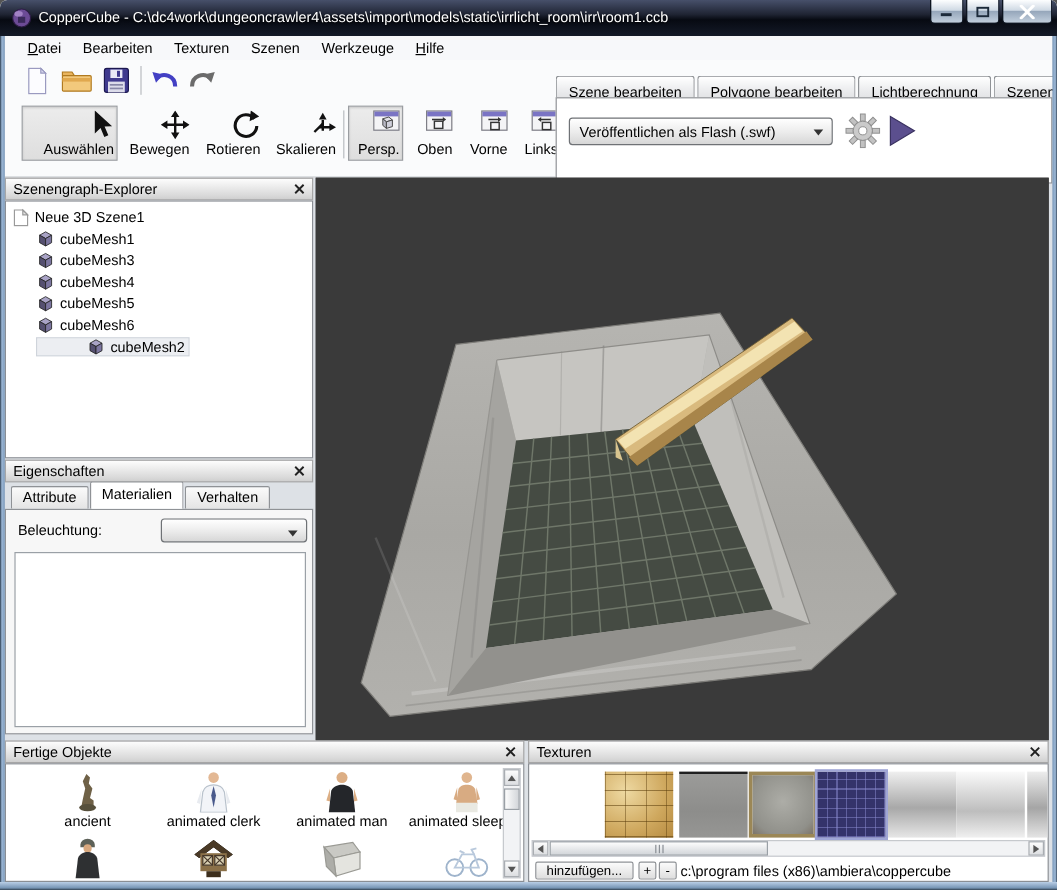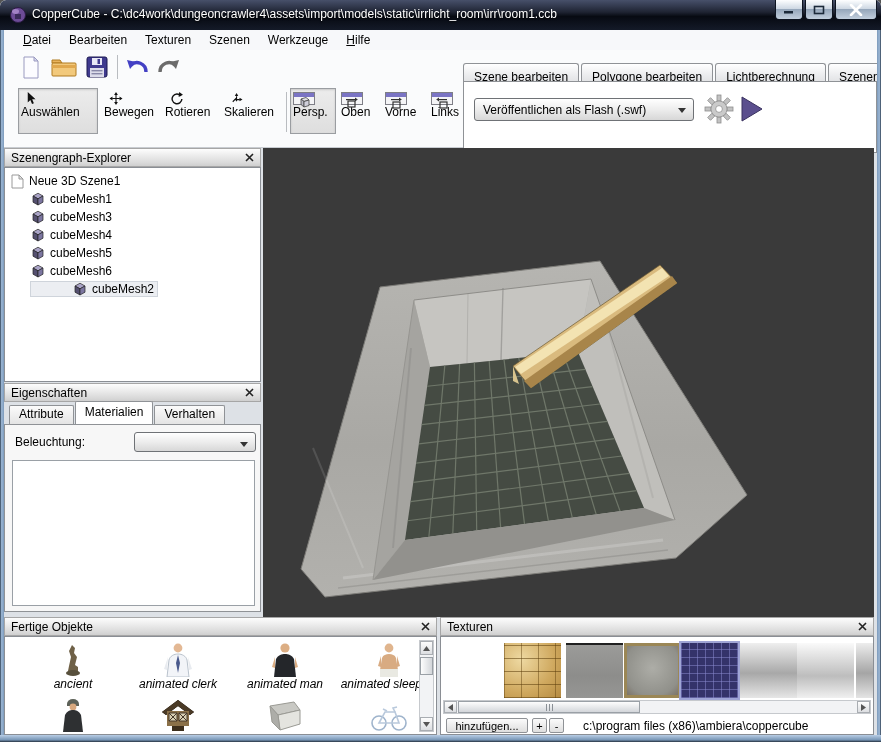--- a/index.html
+++ b/index.html
@@ -24,21 +24,21 @@
 
   
   .menubar { position:absolute; left:4px; top:30px; width:873px; height:20px; background:#f7f8fa; display:flex; align-items:center; padding-left:10px; }
   .menu-item { padding:2px 9px; cursor:default; }
   .u { text-decoration:underline; }
 
   
   .toolbar { position:absolute; left:4px; top:50px; width:873px; height:98px; background:#fafbfc; border-bottom:1px solid #c8ccd1; }
   .tbtn { position:absolute; display:flex; align-items:center; justify-content:center; }
   .vsep { position:absolute; width:1px; background:#b9bcc0; }
-  .tool { position:absolute; display:flex; flex-direction:column; align-items:flex-start; justify-content:space-between; padding:3px 2px 14px 2px; height:46px; border:1px solid transparent; }
+  .tool { position:absolute; display:flex; flex-direction:column; align-items:flex-end; justify-content:space-between; padding:3px 2px 2px 2px; height:46px; border:1px solid transparent; }
   .tool.pressed { background:linear-gradient(180deg,#ececec,#dedede); border:1px solid #9a9da1; box-shadow:inset 0 1px 2px rgba(0,0,0,.15); }
   .tool .lbl { font-size:12px; white-space:nowrap; }
   .viewico { width:22px; height:17px; border:1px solid #7e7e86; background:#f4f4f6; position:relative; }
   .viewico .bar { position:absolute; left:0; top:0; right:0; height:4px; background:#7a74c4; }
 
   .tabs { position:absolute; top:13px; left:459px; display:flex; align-items:flex-end; }
   .tab { height:19px; padding:6px 10px 0 10px; background:linear-gradient(180deg,#ffffff,#e9eaec 70%,#e2e3e5); border:1px solid #8f9296; border-bottom:none; border-radius:3px 3px 0 0; margin-right:2px; white-space:nowrap; }
   .pubpanel { position:absolute; left:459px; top:31px; width:414px; height:72px; background:#fff; border:1px solid #8f9296; }
   .combo { position:absolute; height:23px; border:1px solid #6f7276; border-radius:3px; background:linear-gradient(180deg,#ffffff,#ebebeb 55%,#d7d7d7); display:flex; align-items:center; padding:0 22px 0 8px; white-space:nowrap; }
   .combo .arr { position:absolute; right:7px; top:9px; width:0; height:0; border-left:4px solid transparent; border-right:4px solid transparent; border-top:5px solid #333; }
@@ -89,21 +89,21 @@
   .tex3 { background: radial-gradient(circle at 50% 45%, #adada7, #90908a 75%, #7c7468); border:3px solid #9b8756; }
   .tex4 { background:
       repeating-linear-gradient(0deg, rgba(140,140,210,.5) 0 1px, transparent 1px 8px),
       repeating-linear-gradient(90deg, rgba(140,140,210,.5) 0 1px, transparent 1px 8px),
       #34336a; }
   .tex5 { background: linear-gradient(180deg,#efefef,#a8a8a8 55%,#e6e6e6); }
   .tex6 { background: linear-gradient(180deg,#fafafa,#bdbdbd 60%,#f0f0f0); }
   .tex7 { background: linear-gradient(180deg,#ededed,#a5a5a5 55%,#e4e4e4); }
 
   .small-btn { position:absolute; top:81px; height:15px; background:linear-gradient(180deg,#fbfbfb,#dedede); border:1px solid #8f9296; border-radius:2px; display:flex; align-items:center; justify-content:center; font-size:11px; }
-  .path-text { position:absolute; left:142px; top:82px; font-size:12px; white-space:nowrap; }
+  .path-text { position:absolute; left:126px; top:82px; font-size:12px; white-space:nowrap; }
 
   .viewport { position:absolute; left:263px; top:148px; width:611px; height:469px; background:#3a3a3a; }
 </style>
 </head>
 <body>
 
 <div class="window">
 
   <div class="titlebar">
     <svg class="appicon" width="18" height="18" viewBox="0 0 18 18">
@@ -450,21 +450,21 @@
       <polygon points="250,218 256,236 250,233" fill="#d8c48e"></polygon>
     </svg>
   </div>
 
   <div class="phead" style="left:4px; top:617px; width:433px;">
     <span class="ptitle">Fertige Objekte</span>
     <svg width="9" height="9" viewBox="0 0 9 9">
         <path d="M1,1 L8,8 M8,1 L1,8" stroke="#222" stroke-width="1.6"></path>
       </svg>
   </div>
-  <div class="pbody" style="left:4px; top:636px; width:433px; height:99px;font-style:italic;">
+  <div class="pbody" style="left:4px; top:636px; width:433px; height:99px;">
     <div class="obj-grid">
 
       <div class="obj-cell" style="left:14px; top:0;">
         <div class="obj-ico">
             <svg width="18" height="32" viewBox="0 0 18 32">
           <path d="M8,0 L11,3 L10,8 L13,12 L11,20 L14,22 L14,26 L4,26 L5,21 L7,12 L5,6 Z" fill="#6f6147"></path>
           <ellipse cx="9" cy="28" rx="7" ry="3" fill="#57503c"></ellipse>
         </svg>
           </div>
         <div class="obj-lbl">ancient</div>

